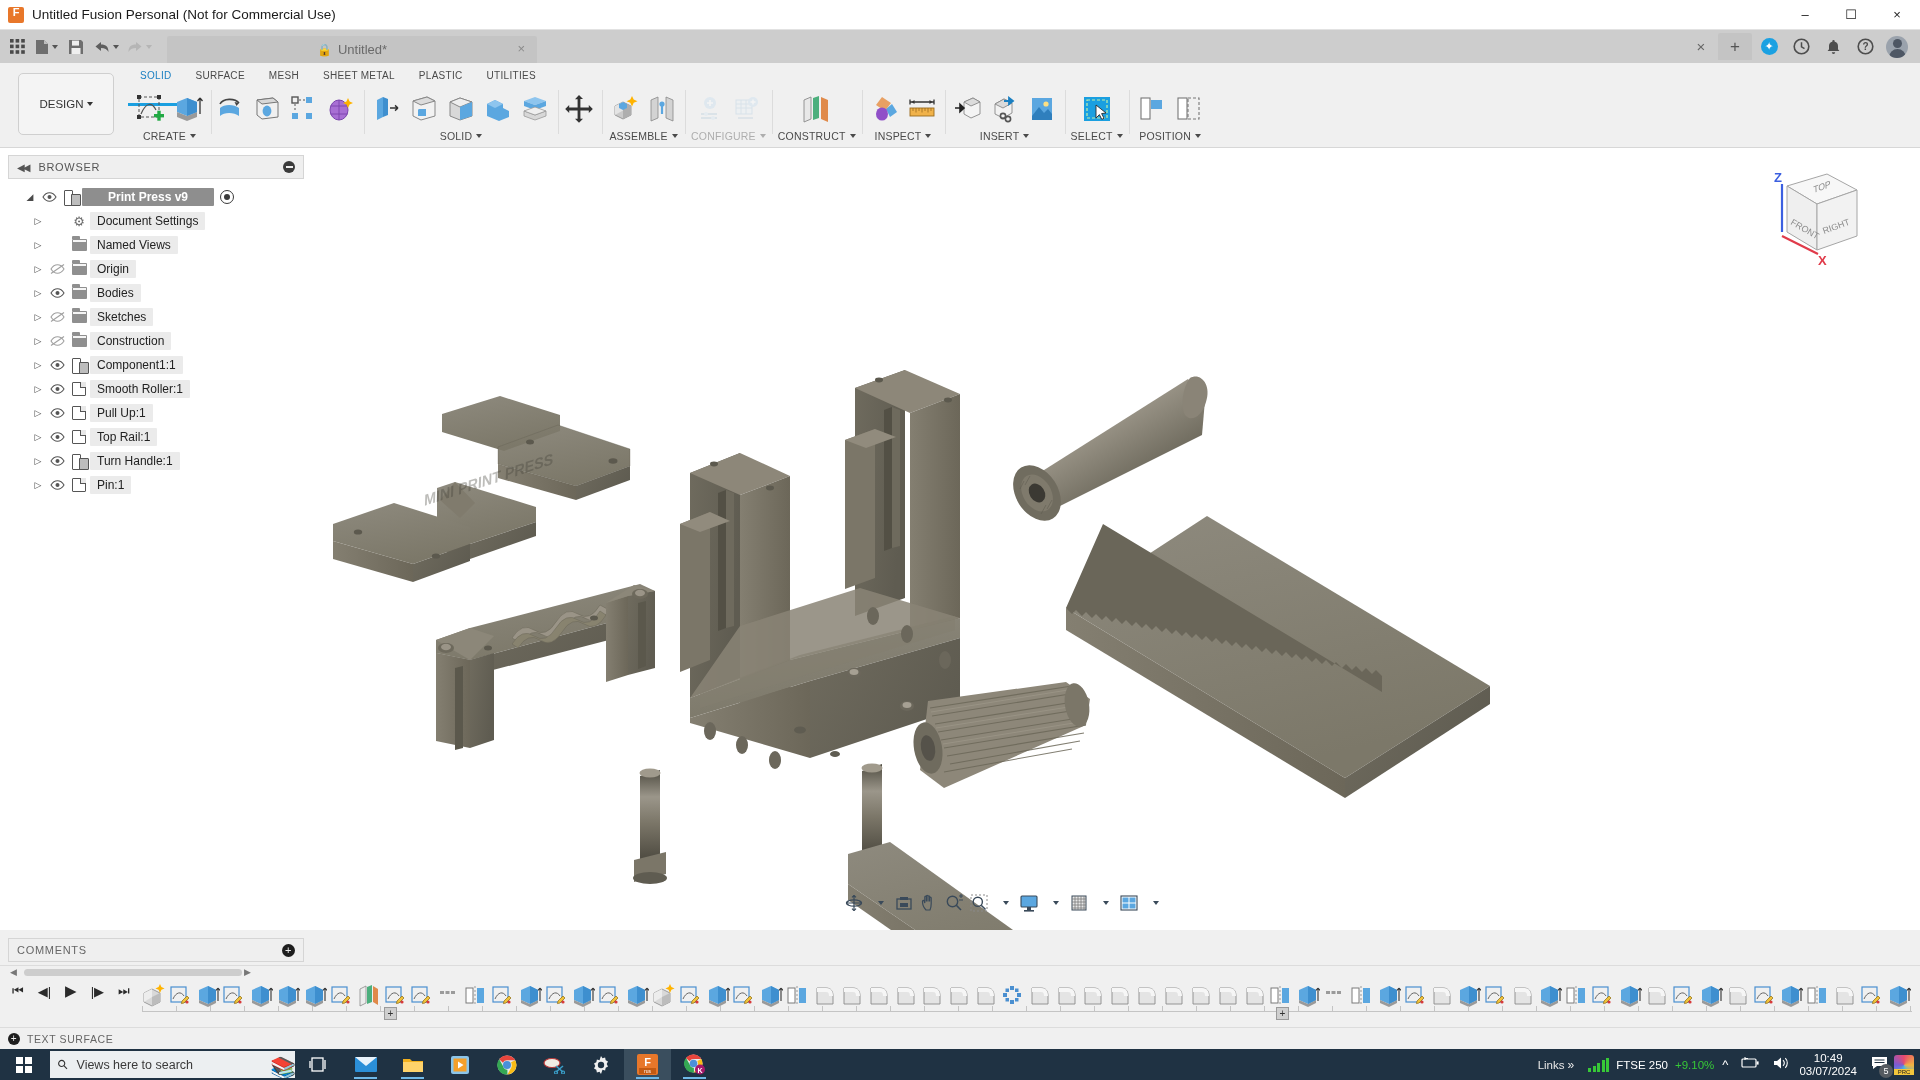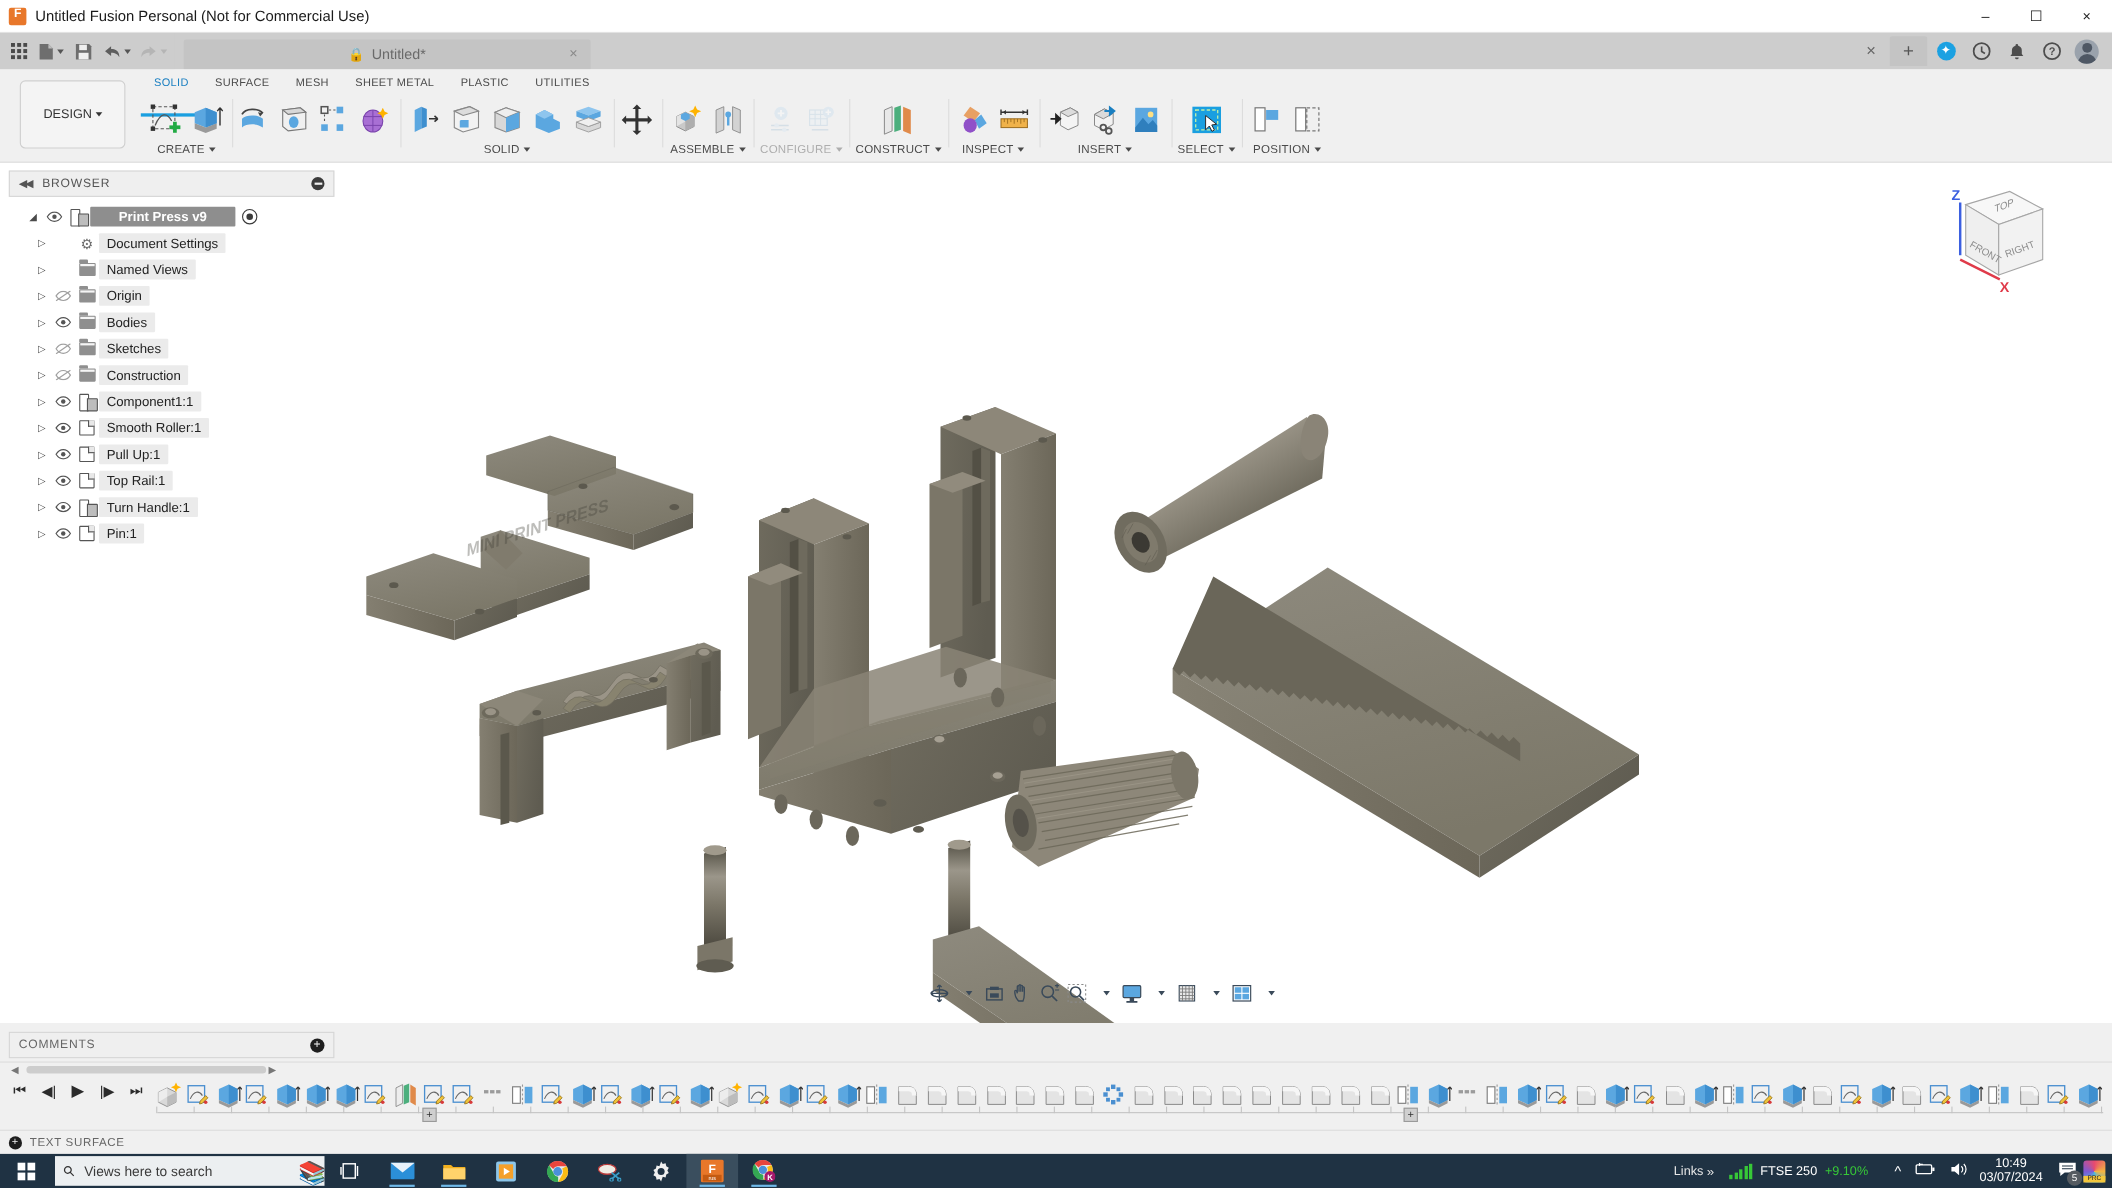--- a/index.html
+++ b/index.html
@@ -210,21 +210,21 @@
     padding:0 8px; color:#3a3a3a; font-size:12.5px; position:relative; overflow:hidden;
   }
   .search .mag{ margin-right:9px; font-size:13px; color:#333; transform:rotate(-45deg);}
   .books{ position:absolute; right:-2px; bottom:-2px; font-size:21px; }
   .tb-app{ width:47px;height:31px; display:flex;align-items:center;justify-content:center; position:relative;}
   .tb-app.run::after{ content:""; position:absolute; bottom:1px; left:12px; width:23px;height:2.5px;background:#6fb8e8;}
   .tb-app.active{ background:#3a4e5e; }
   .tray{ margin-left:auto; display:flex; align-items:center; height:31px; color:#fff; font-size:11.5px; }
   .tray .links{ display:flex;align-items:center; margin-right:14px; color:#e6e6e6;}
   .tray .links sup{ font-size:12px; margin-left:3px;}
-  .stock{ display:flex;align-items:center; gap:7px; margin-right:18px;}
+  .stock{ display:flex;align-items:center; gap:7px; margin-right:2px;}
   .stock .bars{ display:flex; align-items:flex-end; gap:1.5px; height:14px;}
   .stock .bars i{ width:3px; background:#37c837; }
   .tray-ico{ margin:0 6px; font-size:13px; }
   .clock{ text-align:center; line-height:13px; font-size:11.5px; margin:0 8px 0 4px;}
   .notif{ position:relative; margin:0 6px; font-size:14px;}
   .notif .badge{ position:absolute; right:-5px; bottom:-4px; width:14px;height:14px;border-radius:50%;
                  background:#555b61; color:#fff; font-size:9px; line-height:14px; text-align:center;}
   .prc{ width:20px;height:20px;border-radius:3px;margin-right:6px;
         background:conic-gradient(#e84a6f,#f2b441,#49b9e0,#7a5bd6,#e84a6f); position:relative;}
   .prc::after{content:"PRC";position:absolute;left:0;right:0;bottom:0;font-size:6px;text-align:center;color:#222;background:#f2c63c;}

